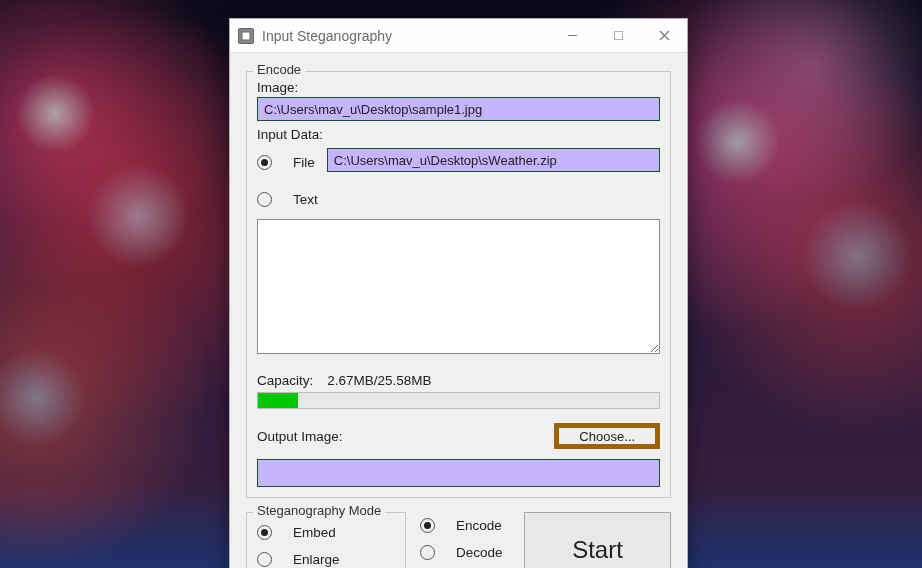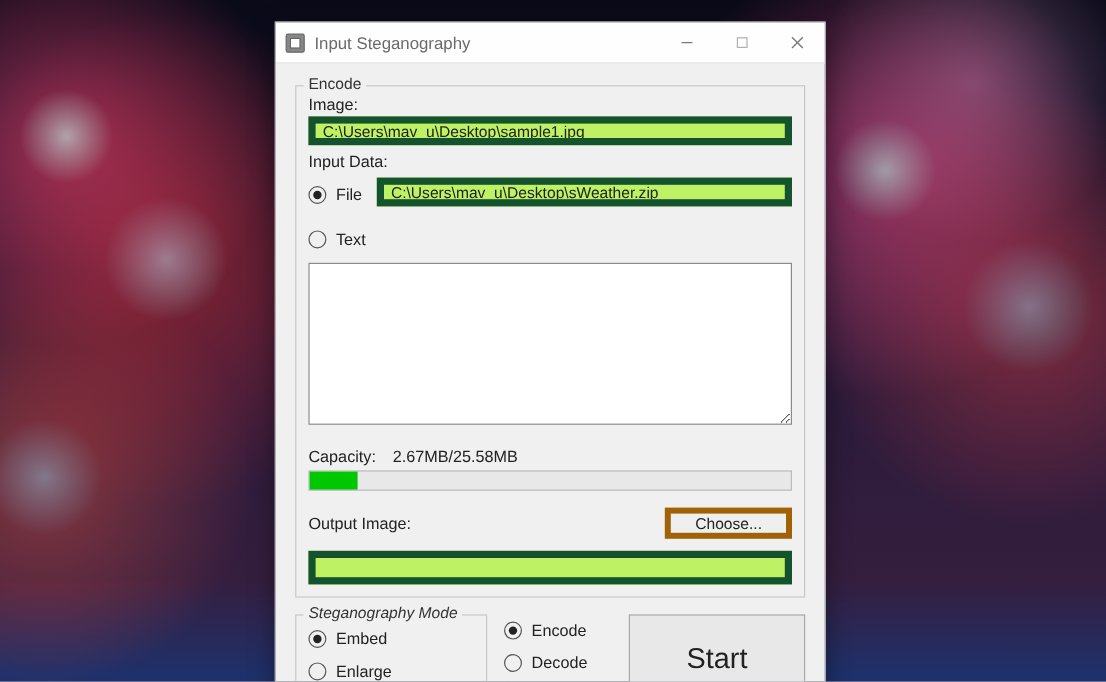--- a/index.html
+++ b/index.html
@@ -82,30 +82,30 @@
     background: #f0f0f0;
     padding: 0 4px;
     font-size: 13px;
     color: #333;
   }
   .label { font-size: 13.5px; color: #222; }
 
   .textinput {
     width: 100%;
     height: 24px;
-    border: 6px solid #14532d;
-    background: #bef264;
+    border: 1px solid #14532d;
+    background: #c4b5fd;
     padding: 2px 6px;
     font-size: 13px;
     color: #222;
     margin-top: 2px;
   }
 
   .radio-row {
-    display: flex; align-items: center; gap: 8px;
+    display: flex; align-items: center; gap: 21px;
     margin-top: 4px;
   }
   .radio, .checkbox {
     width: 15px; height: 15px;
     border: 1.5px solid #555;
     display: inline-flex; align-items: center; justify-content: center;
     flex-shrink: 0;
   }
   .radio { border-radius: 50%; }
   .radio.checked::after {
@@ -143,21 +143,21 @@
     height: 26px;
     padding: 0 20px;
     background: #efefef;
     border: 5px solid #a16207;
     font-size: 13px;
     color: #222;
   }
 
   .bottom-row { display: flex; gap: 14px; margin-top: 14px; align-items: stretch; }
   .mode-group { border: 1px solid #c8c8c8; padding: 8px 12px 10px 10px; position: relative; width: 160px; }
-  .mode-group .group-label { top: -10px; font-style: italic; }
+  .mode-group .group-label { top: -10px; }
 
   .ed-col { display: flex; flex-direction: column; gap: 8px; padding-top: 2px; width: 90px; }
 
   .start-btn {
     flex: 1;
     background: #e8e8e8;
     border: 1px solid #a8a8a8;
     display: flex; align-items: center; justify-content: center;
     font-size: 24px;
     color: #222;

